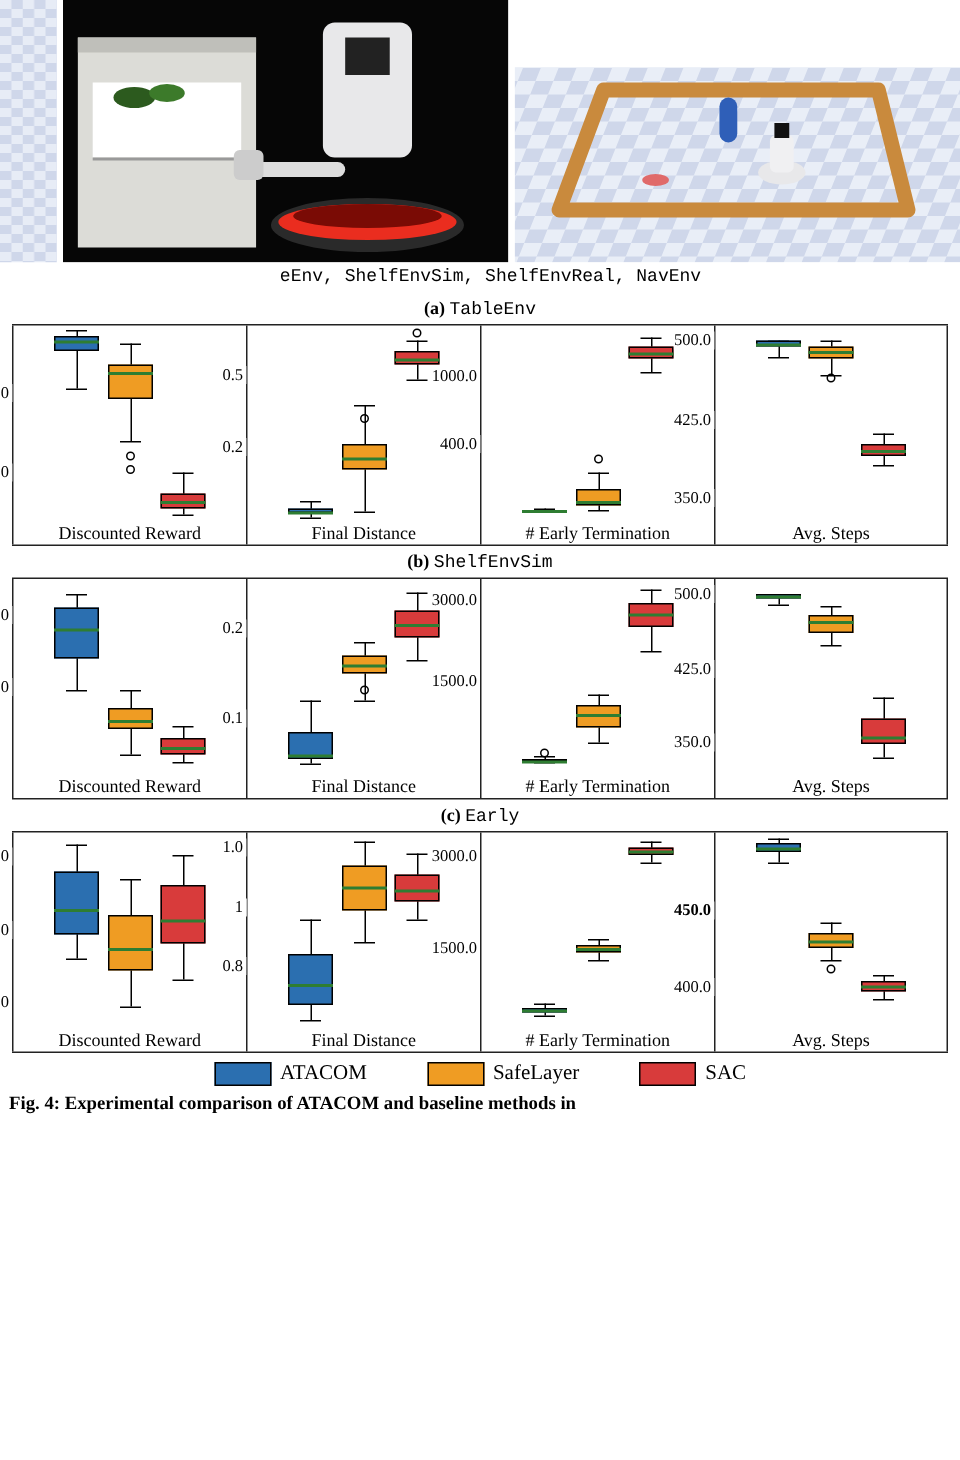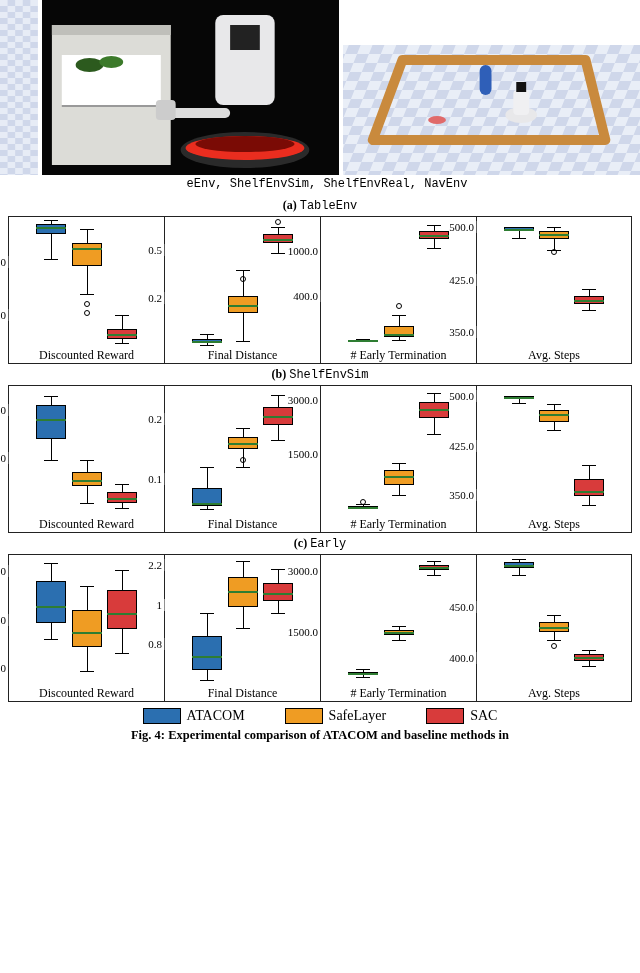--- a/index.html
+++ b/index.html
@@ -429,21 +429,21 @@
         <div class="whisker-cap" style="left: 73%; top: 76.25%;"></div>
         <div class="box-rect" style="left: 73%; top: 27.5%; height: 30%; background: rgb(216, 59, 59);"></div>
         <div class="median" style="left: 73%; top: 45%;"></div>
       </div>
       <div class="xaxis">Discounted Reward</div>
     </div>
     <div class="chart">
       <div class="plot-area" style="height: 122px;">
         <div class="ytick" style="bottom: 30.7692%;">0.8</div>
         <div class="ytick" style="bottom: 61.5385%;">1</div>
-        <div class="ytick" style="bottom: 92.3077%;">2.2</div>
+        <div class="ytick" style="bottom: 92.3077%;">1.0</div>
         <div class="whisker-line" style="left: 27%; top: 44.6154%; height: 52.3077%;"></div>
         <div class="whisker-cap" style="left: 27%; top: 44.6154%;"></div>
         <div class="whisker-cap" style="left: 27%; top: 96.9231%;"></div>
         <div class="box-rect" style="left: 27%; top: 63.0769%; height: 26.1538%; background: rgb(43, 111, 176);"></div>
         <div class="median" style="left: 27%; top: 78.4615%;"></div>
         <div class="whisker-line" style="left: 50%; top: 4.61538%; height: 52.3077%;"></div>
         <div class="whisker-cap" style="left: 50%; top: 4.61538%;"></div>
         <div class="whisker-cap" style="left: 50%; top: 56.9231%;"></div>
         <div class="box-rect" style="left: 50%; top: 16.9231%; height: 23.0769%; background: rgb(239, 156, 35);"></div>
         <div class="median" style="left: 50%; top: 27.6923%;"></div>
@@ -473,21 +473,21 @@
         <div class="whisker-cap" style="left: 73%; top: 5%;"></div>
         <div class="whisker-cap" style="left: 73%; top: 15.625%;"></div>
         <div class="box-rect" style="left: 73%; top: 7.5%; height: 4.0625%; background: rgb(216, 59, 59);"></div>
         <div class="median" style="left: 73%; top: 9.375%;"></div>
       </div>
       <div class="xaxis"># Early Termination</div>
     </div>
     <div class="chart">
       <div class="plot-area" style="height: 122px;">
         <div class="ytick" style="bottom: 20%;">400.0</div>
-        <div class="ytick" style="bottom: 60%;">450.0</div>
+        <div class="ytick" style="bottom: 60%; font-weight: bold;">450.0</div>
         <div class="whisker-line" style="left: 27%; top: 3.2%; height: 12%;"></div>
         <div class="whisker-cap" style="left: 27%; top: 3.2%;"></div>
         <div class="whisker-cap" style="left: 27%; top: 15.2%;"></div>
         <div class="box-rect" style="left: 27%; top: 5.6%; height: 4.8%; background: rgb(43, 111, 176);"></div>
         <div class="median" style="left: 27%; top: 8%;"></div>
         <div class="whisker-line" style="left: 50%; top: 46.4%; height: 19.2%;"></div>
         <div class="whisker-cap" style="left: 50%; top: 46.4%;"></div>
         <div class="whisker-cap" style="left: 50%; top: 65.6%;"></div>
         <div class="box-rect" style="left: 50%; top: 52%; height: 8%; background: rgb(239, 156, 35);"></div>
         <div class="median" style="left: 50%; top: 56%;"></div>
@@ -510,15 +510,15 @@
   <div class="legend-item">
     <span class="legend-swatch" style="background:#ef9c23"></span>
     <span>SafeLayer</span>
   </div>
   <div class="legend-item">
     <span class="legend-swatch" style="background:#d83b3b"></span>
     <span>SAC</span>
   </div>
 </div>
 
-<div style="text-align:center;font-size:12.5px;padding:2px 6px 0 6px;">
+<div style="text-align:left;font-size:12.5px;padding:2px 6px 0 6px;">
   <b>Fig. 4: Experimental comparison of ATACOM and baseline methods in</b>
 </div>
 
 </body></html>

